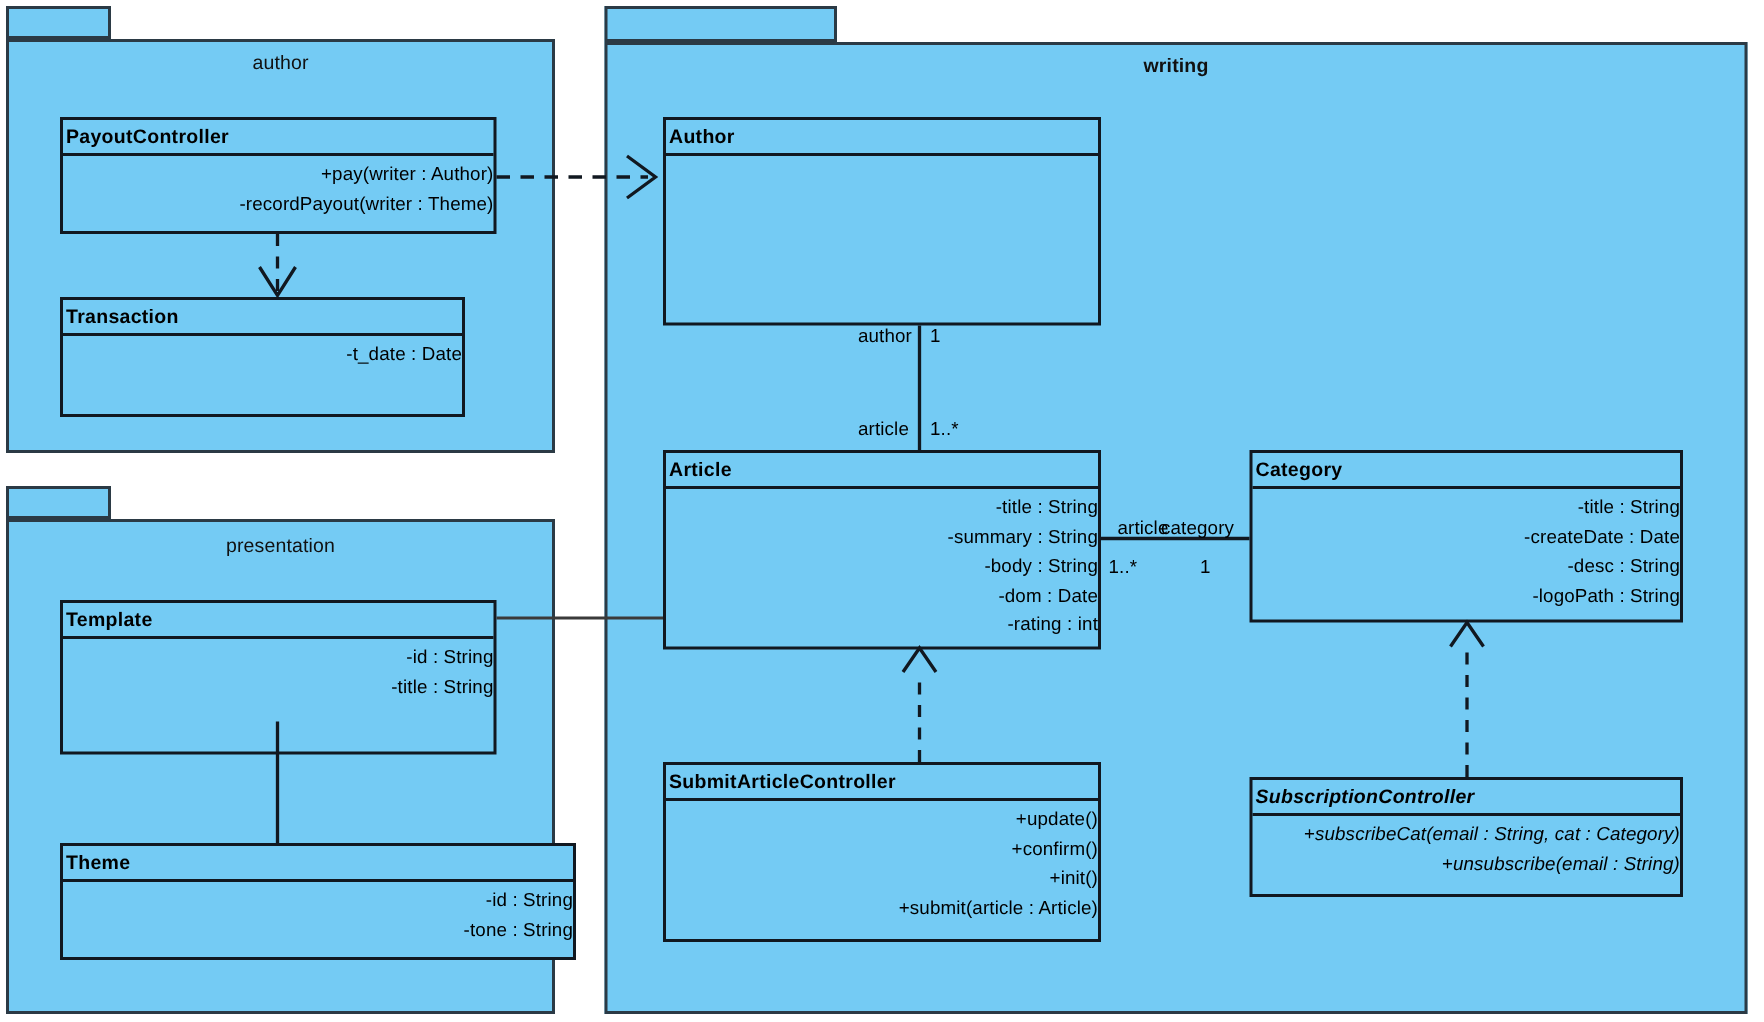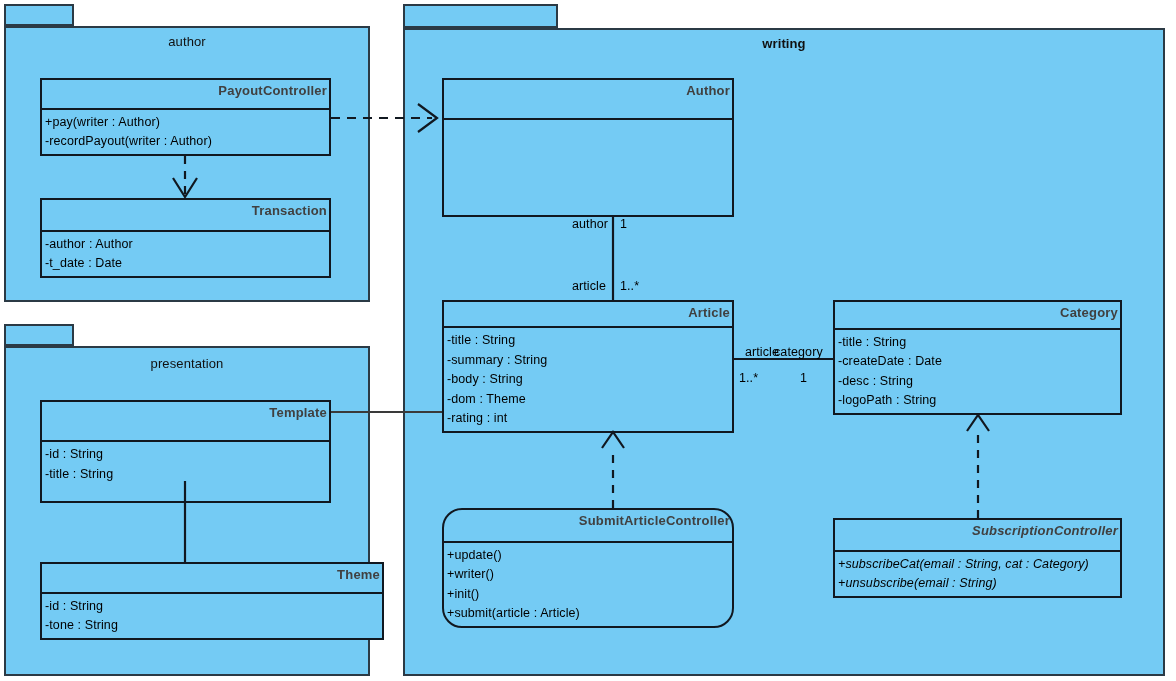--- a/index.html
+++ b/index.html
@@ -54,41 +54,42 @@
   .uml-class {
     position: absolute;
     box-sizing: border-box;
     background: #74CBF4;
     border: 2px solid #111820;
     display: flex;
     flex-direction: column;
   }
   .cls-title {
     box-sizing: border-box;
-    text-align: right;
+    text-align: left;
     font-size: 13px;
     font-weight: bold;
-    color: #404040;
-    padding: 3px 2px 20px 2px;
+    color: #000000;
+    padding: 3px 2px 4px 2px;
     border-bottom: 2px solid #111820;
     letter-spacing: 0.2px;
     white-space: nowrap;
     overflow: hidden;
   }
   .cls-members {
     box-sizing: border-box;
     padding: 3px 0 2px 3px;
     flex: 1;
   }
   .cls-member {
     font-size: 12.5px;
     color: #000;
     line-height: 19.6px;
     white-space: nowrap;
     letter-spacing: 0.1px;
+    text-align: right;
   }
 
   
   .edge-label {
     position: absolute;
     font-size: 12.5px;
     color: #000;
     white-space: nowrap;
     letter-spacing: 0.1px;
   }
@@ -111,28 +112,27 @@
   <div class="package" style="left:4px; top:4px; width:366px; height:298px;">
     <div class="pkg-tab" style="width:70px; height:22px;"></div>
     <div class="pkg-body" style="top:22px; width:366px; height:276px;"></div>
     <div class="pkg-name" style="top:30px;">author</div>
   </div>
 
   <div class="uml-class" style="left:40px; top:78px; width:291px; height:78px;">
     <div class="cls-title">PayoutController</div>
     <div class="cls-members">
       <div class="cls-member">+pay(writer : Author)</div>
-      <div class="cls-member">-recordPayout(writer : Author)</div>
-    </div>
-  </div>
-
-  <div class="uml-class" style="left:40px; top:198px; width:291px; height:80px;">
+      <div class="cls-member">-recordPayout(writer : Theme)</div>
+    </div>
+  </div>
+
+  <div class="uml-class" style="left:40px; top:198px; width:270px; height:80px;">
     <div class="cls-title">Transaction</div>
     <div class="cls-members">
-      <div class="cls-member">-author : Author</div>
       <div class="cls-member">-t_date : Date</div>
     </div>
   </div>
 
   <div class="package" style="left:4px; top:324px; width:366px; height:352px;">
     <div class="pkg-tab" style="width:70px; height:22px;"></div>
     <div class="pkg-body" style="top:22px; width:366px; height:330px;"></div>
     <div class="pkg-name" style="top:32px;text-align:center;">presentation</div>
   </div>
 
@@ -161,40 +161,40 @@
   <div class="uml-class" style="left:442px; top:78px; width:292px; height:139px;">
     <div class="cls-title">Author</div>
   </div>
 
   <div class="uml-class" style="left:442px; top:300px; width:292px; height:133px;">
     <div class="cls-title">Article</div>
     <div class="cls-members">
       <div class="cls-member">-title : String</div>
       <div class="cls-member">-summary : String</div>
       <div class="cls-member">-body : String</div>
-      <div class="cls-member">-dom : Theme</div>
+      <div class="cls-member">-dom : Date</div>
       <div class="cls-member">-rating : int</div>
     </div>
   </div>
 
   <div class="uml-class" style="left:833px; top:300px; width:289px; height:115px;">
     <div class="cls-title">Category</div>
     <div class="cls-members">
       <div class="cls-member">-title : String</div>
       <div class="cls-member">-createDate : Date</div>
       <div class="cls-member">-desc : String</div>
       <div class="cls-member">-logoPath : String</div>
     </div>
   </div>
 
-  <div class="uml-class" style="left:442px; top:508px; width:292px; height:120px;border-radius:20px;">
+  <div class="uml-class" style="left:442px; top:508px; width:292px; height:120px;">
     <div class="cls-title">SubmitArticleController</div>
     <div class="cls-members">
       <div class="cls-member">+update()</div>
-      <div class="cls-member">+writer()</div>
+      <div class="cls-member">+confirm()</div>
       <div class="cls-member">+init()</div>
       <div class="cls-member">+submit(article : Article)</div>
     </div>
   </div>
 
   <div class="uml-class" style="left:833px; top:518px; width:289px; height:80px;font-style:italic;">
     <div class="cls-title">SubscriptionController</div>
     <div class="cls-members">
       <div class="cls-member">+subscribeCat(email : String, cat : Category)</div>
       <div class="cls-member">+unsubscribe(email : String)</div>

